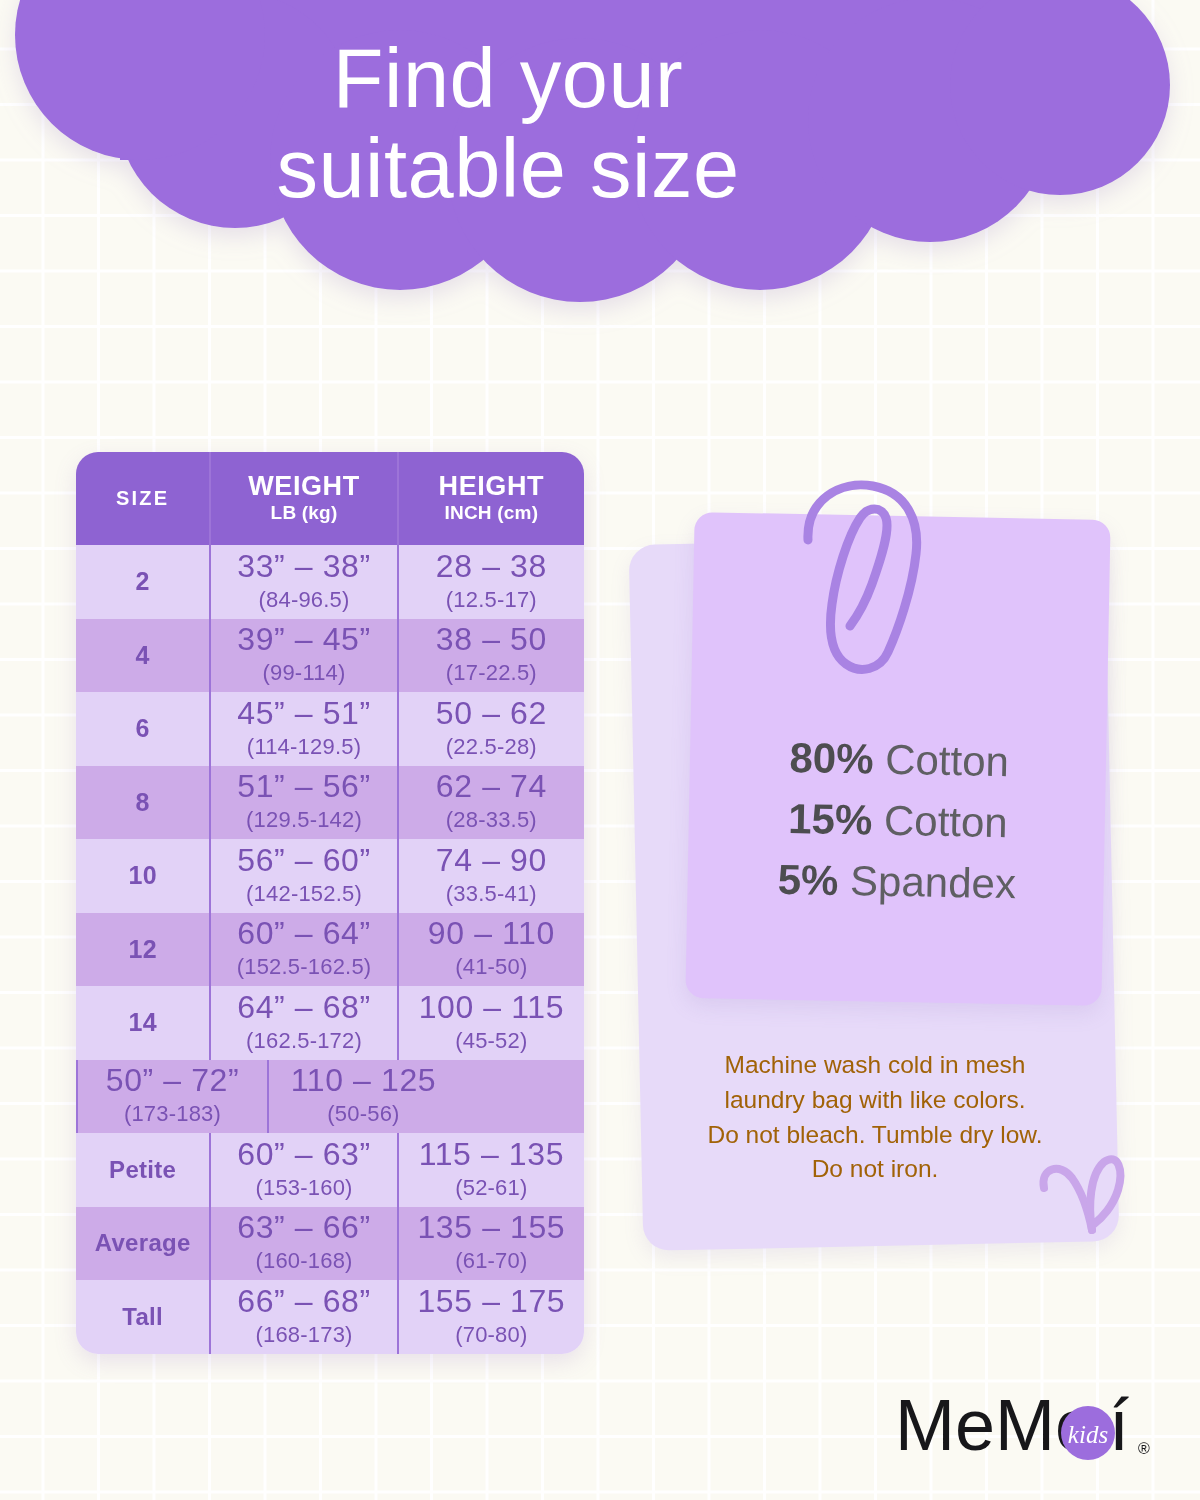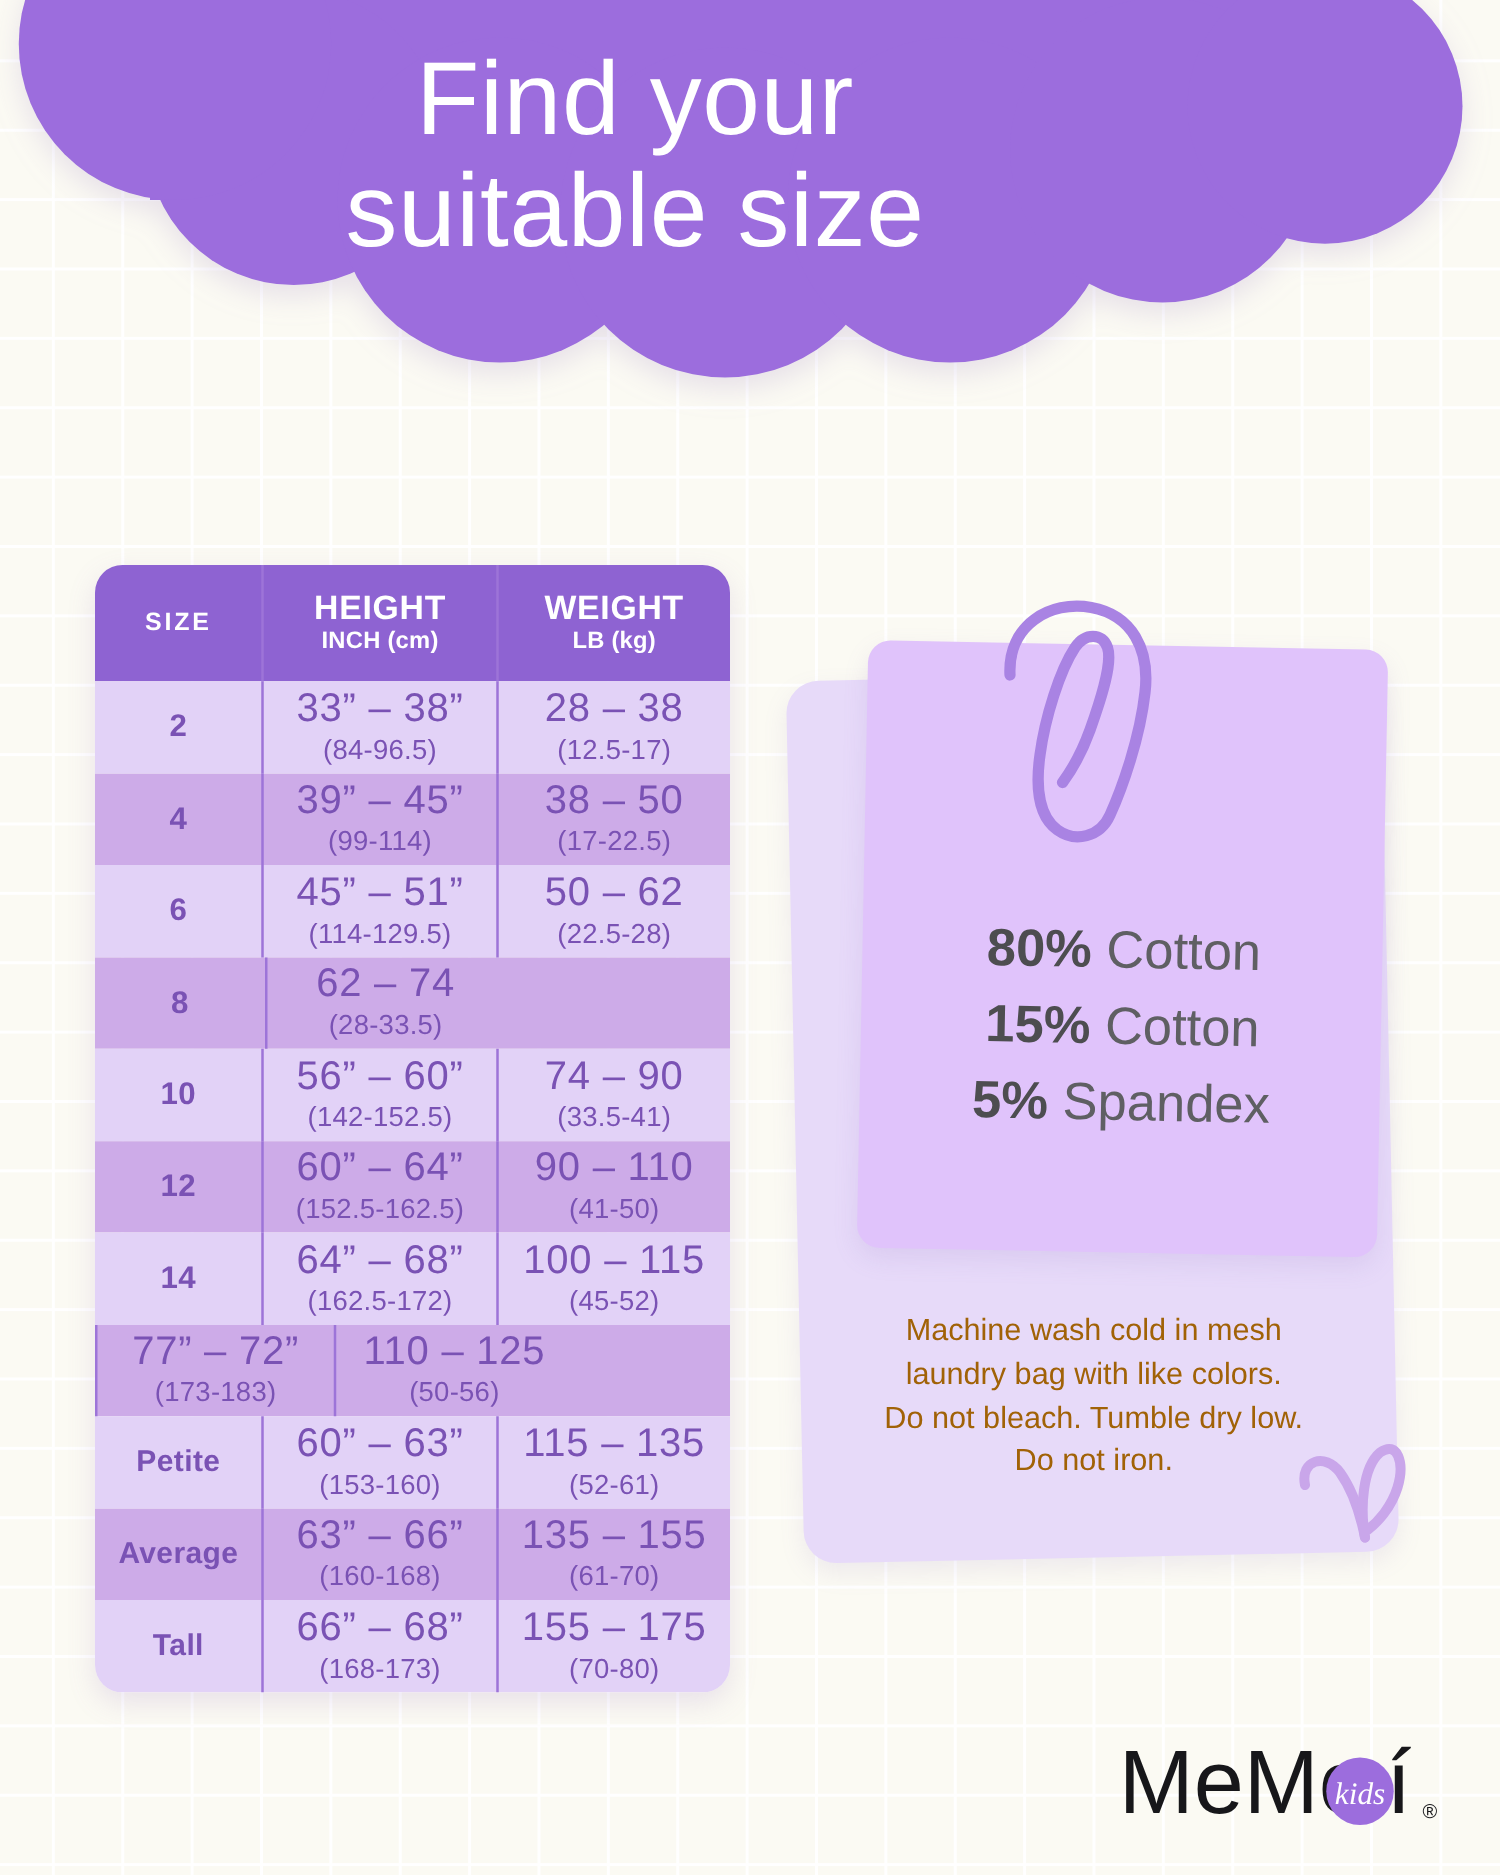--- a/index.html
+++ b/index.html
@@ -212,27 +212,27 @@
 <div id="banner-title">Find your
 suitable size</div>
 
 <div id="size-table">
 
   <div class="table-head">
     <div class="th c-size">
       <span class="th-main small">SIZE</span>
     </div>
     <div class="th c-val">
+      <span class="th-main">WEIGHT</span>
+      <span class="th-sub">LB (kg)</span>
+    </div>
+    <div class="th c-val">
       <span class="th-main">HEIGHT</span>
       <span class="th-sub">INCH (cm)</span>
     </div>
-    <div class="th c-val">
-      <span class="th-main">WEIGHT</span>
-      <span class="th-sub">LB (kg)</span>
-    </div>
   </div>
 
   <div class="trow odd">
     <div class="cell c-size">2</div>
     <div class="cell c-val">
       <span class="v-main">33” – 38”</span>
       <span class="v-sub">(84-96.5)</span>
     </div>
     <div class="cell c-val">
       <span class="v-main">28 – 38</span>
@@ -260,20 +260,24 @@
     </div>
     <div class="cell c-val">
       <span class="v-main">50 – 62</span>
       <span class="v-sub">(22.5-28)</span>
     </div>
   </div>
 
   <div class="trow even">
     <div class="cell c-size">8</div>
     <div class="cell c-val">
+      <span class="v-main">51” – 56”</span>
+      <span class="v-sub">(129.5-142)</span>
+    </div>
+    <div class="cell c-val">
       <span class="v-main">62 – 74</span>
       <span class="v-sub">(28-33.5)</span>
     </div>
   </div>
 
   <div class="trow odd">
     <div class="cell c-size">10</div>
     <div class="cell c-val">
       <span class="v-main">56” – 60”</span>
       <span class="v-sub">(142-152.5)</span>
@@ -303,21 +307,21 @@
       <span class="v-sub">(162.5-172)</span>
     </div>
     <div class="cell c-val">
       <span class="v-main">100 – 115</span>
       <span class="v-sub">(45-52)</span>
     </div>
   </div>
 
   <div class="trow even">
     <div class="cell c-val">
-      <span class="v-main">77” – 72”</span>
+      <span class="v-main">50” – 72”</span>
       <span class="v-sub">(173-183)</span>
     </div>
     <div class="cell c-val">
       <span class="v-main">110 – 125</span>
       <span class="v-sub">(50-56)</span>
     </div>
   </div>
 
   <div class="trow odd">
     <div class="cell c-size word">Petite</div>

